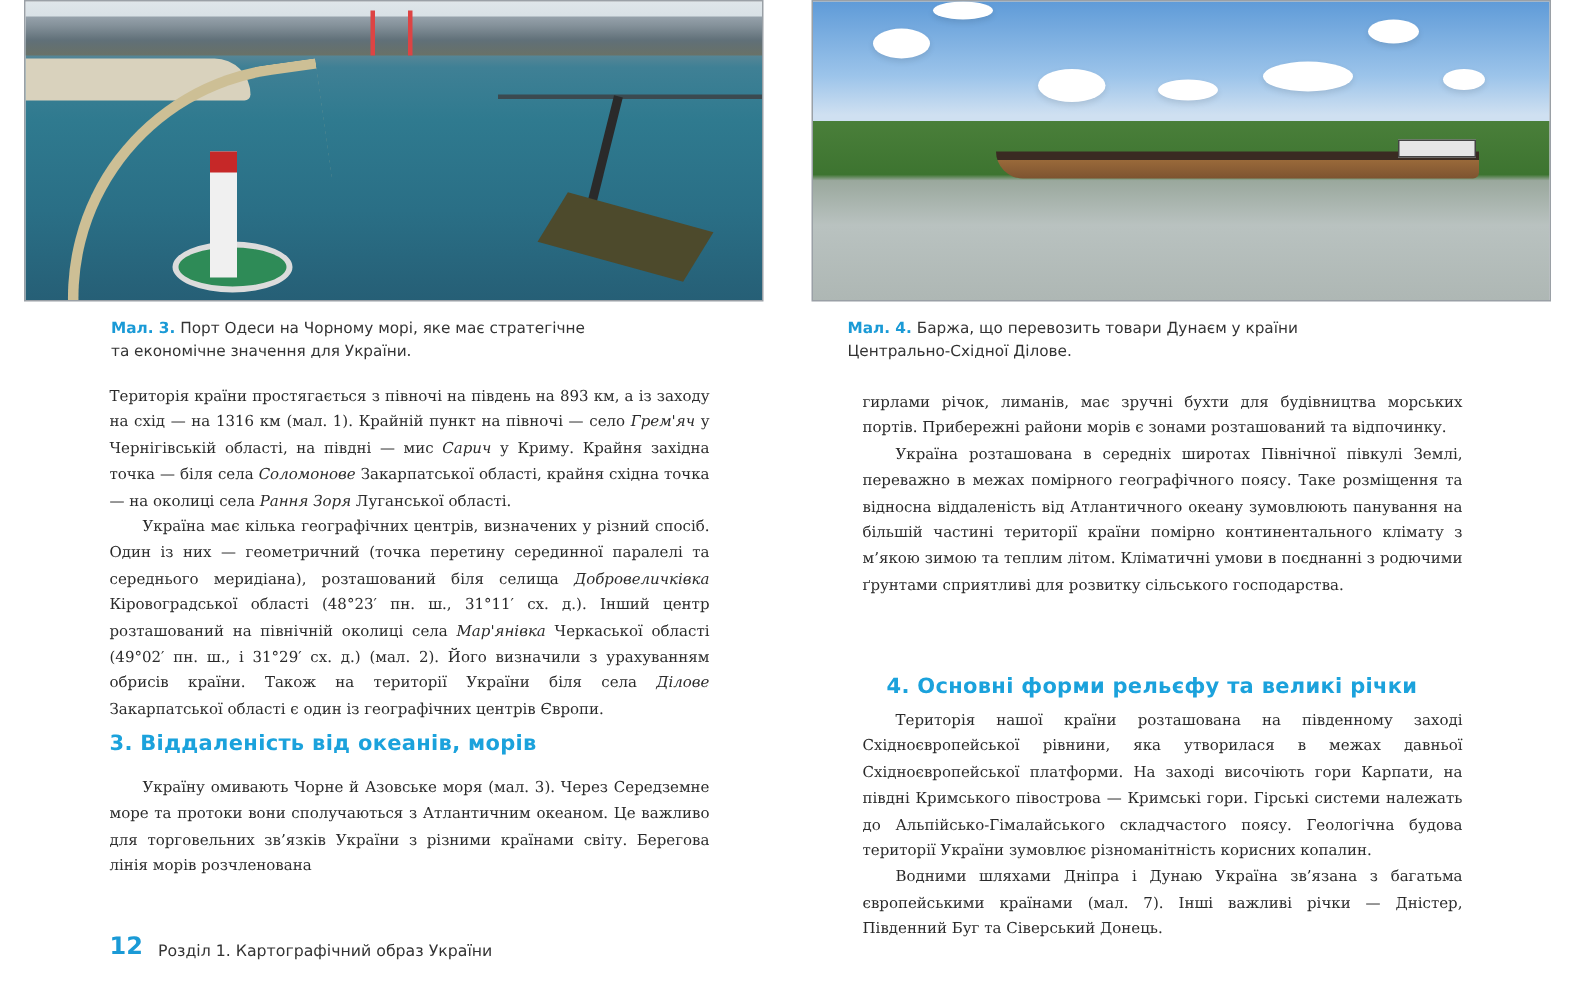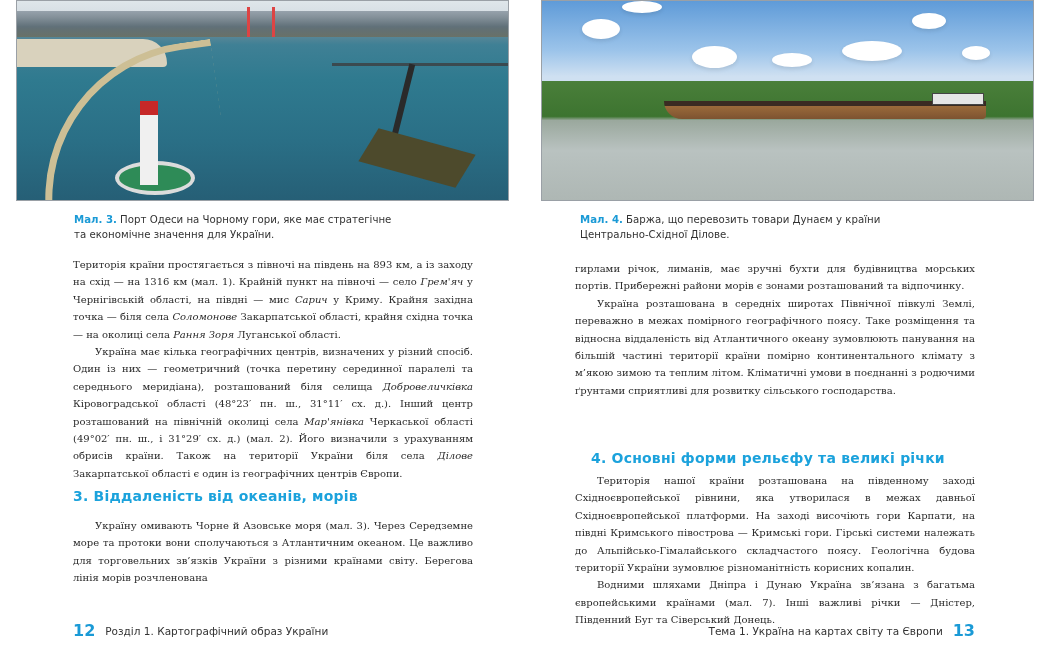--- a/index.html
+++ b/index.html
@@ -25,55 +25,55 @@
   .odesa .crane2 { position:absolute; left:382px; top:62px; width:6px; height:85px; background:#2a2a2a; transform:rotate(14deg); }
 
   
   .danube { background:linear-gradient(180deg,#5f9bd8 0%,#9cc4ea 25%,#cfe0f1 38%,#cfe0f1 40%,#4a7f3a 40%,#3d7430 58%,#9aa89d 60%,#b9c2c0 75%,#aeb7b4 100%); }
   .danube .cloud { position:absolute; background:#ffffff; border-radius:50%; box-shadow:0 2px 4px rgba(0,0,0,.1); }
   .danube .hull { position:absolute; left:122px; top:100px; width:322px; height:18px; background:linear-gradient(180deg,#3a2b22 0%,#3a2b22 30%,#9a6a3a 30%,#7d5330 100%); border-radius:0 0 4px 18px; }
   .danube .cabin { position:absolute; left:390px; top:92px; width:50px; height:10px; background:#e6e6e6; border:1px solid #444; }
 
   .caption { position:absolute; top:212px; font-family:"DejaVu Sans", sans-serif; font-size:10.2px; line-height:15px; color:#333; }
   .left .caption { left:74px; width:330px; }
-  .right .caption { left:55px; width:330px; }
+  .right .caption { left:40px; width:330px; }
   .caption .fig { color:#1a9ad6; font-weight:bold;margin-top:13px; }
 
   .text { position:absolute; font-size:10px; line-height:17.4px; text-align:justify; color:#2a2a2a; }
   .left .text { left:73px; width:400px; }
   .right .text { left:50px; width:400px; }
   .text p { margin:0; text-indent:22px; }
   .text p.noindent { text-indent:0; }
   .text i { font-style:italic; }
 
   .heading { position:absolute; font-family:"DejaVu Sans", sans-serif; font-weight:bold; font-size:14px; color:#1ba2dc; letter-spacing:0.2px; }
 
   .footer { position:absolute; top:621px; font-family:"DejaVu Sans", sans-serif; font-size:10.5px; color:#333; display:flex; align-items:center; gap:10px; }
   .footer .pnum { color:#1a9ad6; font-weight:bold; font-size:16px; }
-  .left .footer { left:73px; }
+  .left .footer { left:73px;align-items:flex-end; }
   .right .footer { right:75px; }
 </style>
 </head>
 <body>
 
 <div class="page left">
   <div class="photo odesa">
     <div class="city"></div>
     <div class="sand"></div>
     <div class="pier"></div>
     <div class="crane"></div>
     <div class="jetty"></div>
     <div class="lh-base"></div>
     <div class="lighthouse"></div>
     <div class="crane2"></div>
     <div class="barge"></div>
   </div>
 
   <div class="caption">
-    <span class="fig">Мал. 3.</span><span> Порт Одеси на Чорному гори, яке має стратегічне</span><br>
+    <span class="fig">Мал. 3.</span><span> Порт Одеси на Чорному морі, яке має стратегічне</span><br>
     <span>та економічне значення для України.</span>
   </div>
 
   <div class="text" style="top:256px;" id="left-paras">
       <p class="noindent"><span>Територія країни простягається з півночі на південь на 893 км, а із заходу на схід — на 1316 км (мал. 1). Крайній пункт на півночі — село </span><i>Грем'яч</i><span> у Чернігівській області, на півдні — мис </span><i>Сарич</i><span> у Криму. Крайня західна точка — біля села </span><i>Соломонове</i><span> Закарпатської області, крайня східна точка — на околиці села </span><i>Рання Зоря</i><span> Луганської області.</span></p>
       <p><span>Україна має кілька географічних центрів, визначених у різний спосіб. Один із них — геометричний (точка перетину серединної паралелі та середнього меридіана), розташований біля селища </span><i>Добровеличківка</i><span> Кіровоградської області (48°23′ пн. ш., 31°11′ сх. д.). Інший центр розташований на північній околиці села </span><i>Мар'янівка</i><span> Черкаської області (49°02′ пн. ш., і 31°29′ сх. д.) (мал. 2). Його визначили з урахуванням обрисів країни. Також на території України біля села </span><i>Ділове</i><span> Закарпатської області є один із географічних центрів Європи.</span></p>
     </div>
 
   <div class="heading" style="left:73px; top:488px;">3. Віддаленість від океанів, морів</div>
 
@@ -110,17 +110,13 @@
     <p>Україна розташована в середніх широтах Північної півкулі Землі, переважно в межах помірного географічного поясу. Таке розміщення та відносна віддаленість від Атлантичного океану зумовлюють панування на більшій частині території країни помірно континентального клімату з м’якою зимою та теплим літом. Кліматичні умови в поєднанні з родючими ґрунтами сприятливі для розвитку сільського господарства.</p>
   </div>
 
   <div class="heading" style="left:50px; top:450px;margin-left:16px;">4. Основні форми рельєфу та великі річки</div>
 
   <div class="text" style="top:472px;">
     <p>Територія нашої країни розташована на південному заході Східноєвропейської рівнини, яка утворилася в межах давньої Східноєвропейської платформи. На заході височіють гори Карпати, на півдні Кримського півострова — Кримські гори. Гірські системи належать до Альпійсько-Гімалайського складчастого поясу. Геологічна будова території України зумовлює різноманітність корисних копалин.</p>
     <p>Водними шляхами Дніпра і Дунаю Україна зв’язана з багатьма європейськими країнами (мал. 7). Інші важливі річки — Дністер, Південний Буг та Сіверський Донець.</p>
   </div>
 
-  <div class="footer">
-    <span>Тема 1. Україна на картах світу та Європи</span>
-    <span class="pnum">13</span>
-  </div>
 </div>
 
 </body></html>

